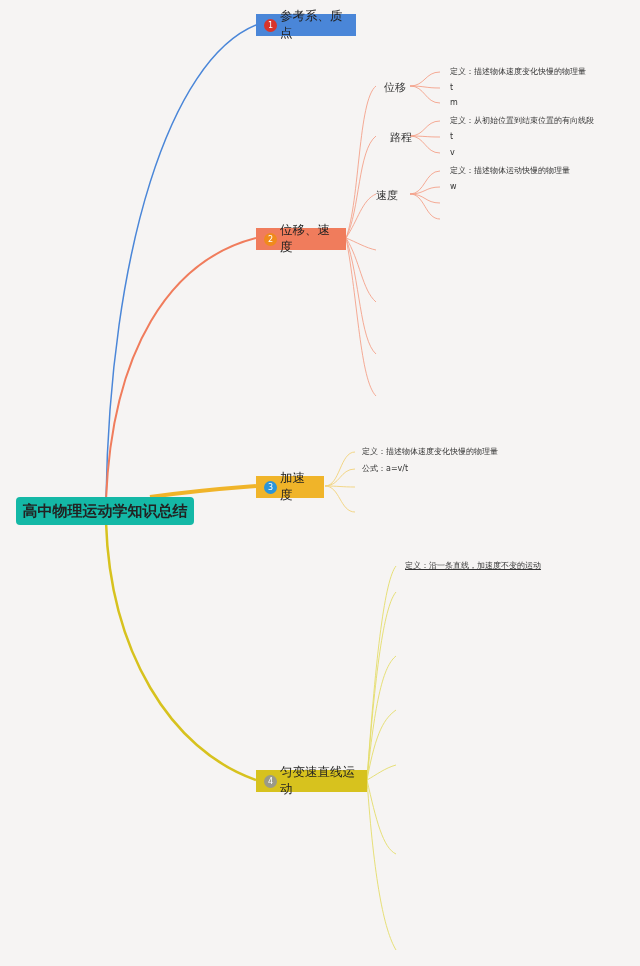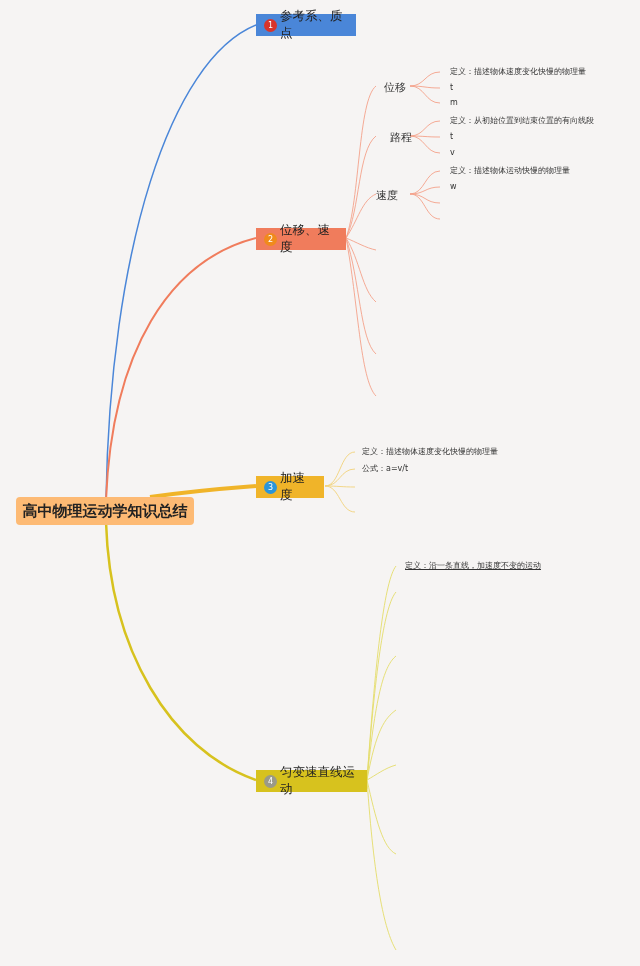--- a/index.html
+++ b/index.html
@@ -1,18 +1,18 @@
 <!DOCTYPE html>
 <html><head>
 <meta charset="utf-8">
 <style>
   html,body{margin:0;padding:0;}
   body{width:640px;height:966px;background:#f6f4f3;position:relative;overflow:hidden;font-family:"DejaVu Sans","Liberation Sans",sans-serif;}
   svg.lines{position:absolute;left:0;top:0;width:640px;height:966px;}
-  .root{position:absolute;left:16px;top:497px;width:178px;height:28px;background:#fdba74;border-radius:4px;display:flex;align-items:center;justify-content:center;font-size:15px;font-weight:bold;color:#222;}
+  .root{position:absolute;left:16px;top:497px;width:178px;height:28px;background:#14b8a6;border-radius:4px;display:flex;align-items:center;justify-content:center;font-size:15px;font-weight:bold;color:#222;}
   .topic{position:absolute;height:22px;display:flex;align-items:center;padding:0 8px 0 8px;font-size:12.5px;color:#222;box-sizing:border-box;}
   .badge{width:13px;height:13px;border-radius:50%;display:inline-flex;align-items:center;justify-content:center;font-size:8px;color:#fff;margin-right:3px;flex:none;}
   .sub{position:absolute;font-size:11px;color:#333;white-space:nowrap;}
   .leaf{position:absolute;font-size:8px;color:#333;white-space:nowrap;}
 </style>
 </head>
 <body>
 
 <svg class="lines" viewBox="0 0 640 966">
 

